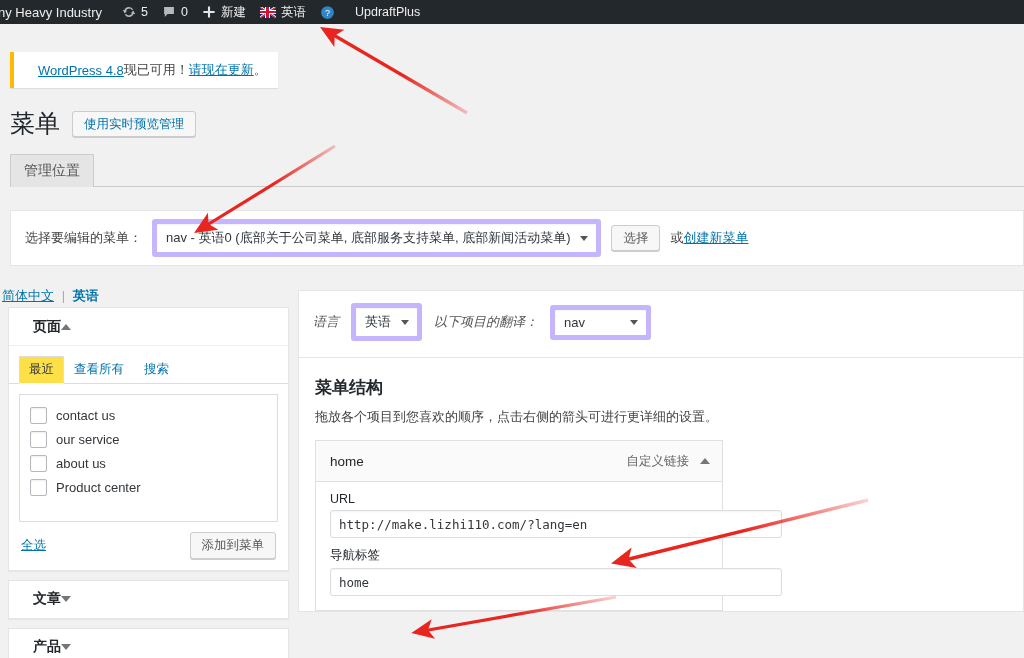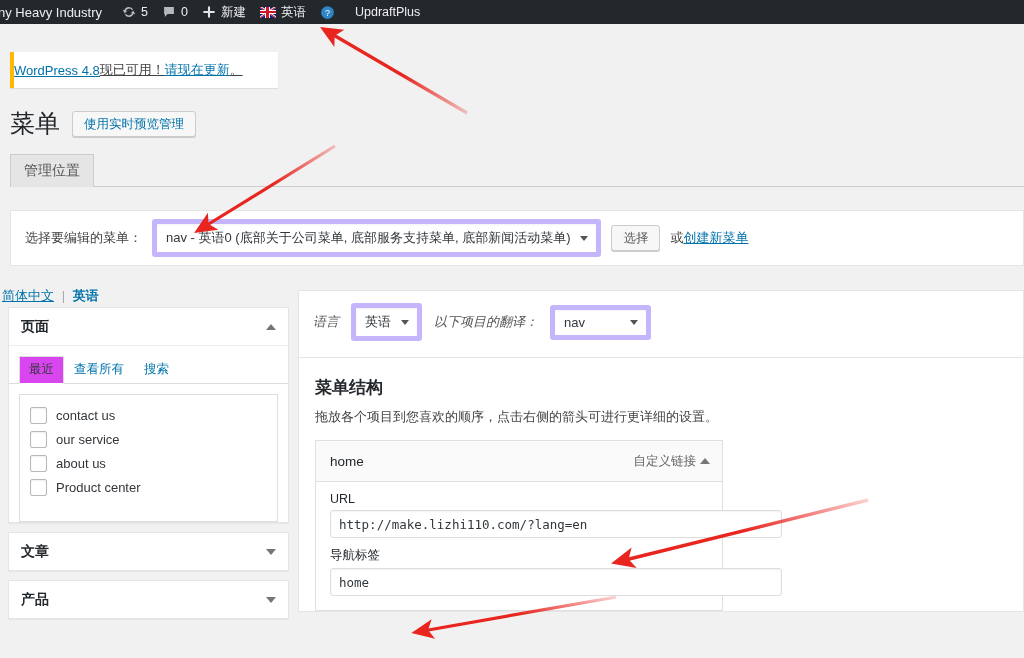--- a/index.html
+++ b/index.html
@@ -59,22 +59,22 @@
 
   
   .notice {
     position: absolute; left: 10px; top: 52px;
     width: 268px; height: 36px;
     background: #fff;
     border-left: 4px solid #ffb900;
     box-shadow: 0 1px 1px 0 rgba(0,0,0,.08);
     display: flex; align-items: center;
     box-sizing: border-box;
-    padding-left: 0;
-    font-size: 13px; color: #444; text-decoration: underline;
+    padding-left: 24px;
+    font-size: 13px; color: #444;
   }
 
   
   .page-title-row {
     position: absolute; left: 10px; top: 110px;
     display: flex; align-items: center; gap: 12px;
   }
   .page-title { font-size: 25px; font-weight: 400; color: #23282d; line-height: 1.1; }
   .btn {
     font-size: 12.5px; line-height: 1; padding: 6px 11px;
@@ -140,22 +140,22 @@
   .lang-links .divider { color: #aaa; margin: 0 4px; }
 
   
   .left-col { position: absolute; left: 8px; top: 307px; width: 281px; }
   .postbox {
     background: #fff; border: 1px solid #e5e5e5;
     box-shadow: 0 1px 1px rgba(0,0,0,.04);
     margin-bottom: 9px;
   }
   .postbox-head {
-    height: 37px; display: flex; align-items: center; justify-content: space-between;
-    padding: 0 12px; border-bottom: 1px solid #eee;
+    height: 37px; display: flex; align-items: center; 
+    padding: 0 24px; border-bottom: 1px solid #eee;
     background: #fff;
     cursor: pointer;
   }
   .postbox-head.collapsed { border-bottom: none; }
   .postbox-title { font-size: 14px; font-weight: 700; color: #23282d; }
   .tri {
     width: 0; height: 0;
     border-left: 5px solid transparent; border-right: 5px solid transparent;
   }
   .tri.up { border-bottom: 6px solid #72777c; }
@@ -166,21 +166,21 @@
     padding: 10px 10px 0 10px;
     border-bottom: 1px solid #ddd;
     font-size: 12.5px;
     background: #fff;
   }
   .inner-tab {
     padding: 5px 9px 6px; color: #0073aa; cursor: pointer; line-height: 1.2;
     border: 1px solid transparent; margin-bottom: -1px;
   }
   .inner-tab.active {
-    color: #32373c; background: #d946ef;
+    color: #32373c; background: #fde047;
     border: 1px solid #ddd; border-bottom: 1px solid #fff;
   }
   .cb-list {
     margin: 10px 10px 0 10px;
     border: 1px solid #ddd;
     height: 128px; overflow: hidden;
     padding: 8px 10px;
     box-sizing: border-box;
     background: #fff;
   }
@@ -227,21 +227,21 @@
   .ms-desc { font-size: 13px; color: #444; margin-bottom: 14px; }
 
   .menu-item { width: 406px; border: 1px solid #dfdfdf; background: #fdfdfd; }
   .menu-item-bar {
     height: 40px; display: flex; align-items: center; justify-content: space-between;
     padding: 0 12px 0 14px;
     background: #fafafa; border-bottom: 1px solid #dfdfdf;
     cursor: move;
   }
   .mi-title { font-size: 13.5px; color: #23282d; }
-  .mi-right { display: flex; align-items: center; gap: 4px; }
+  .mi-right { display: flex; align-items: center; gap: 11px; }
   .mi-type { font-size: 12.5px; color: #666; }
   .menu-item-body { padding: 10px 14px 14px; background: #fff; }
   .mi-field-label { font-size: 12.5px; color: #23282d; margin-bottom: 4px; }
   .mi-input { width: 452px; height: 28px; }
   .mono { font-family: "DejaVu Sans Mono", "Liberation Mono", monospace; font-size: 12.5px; }
 
   
   .arrows { position: absolute; left: 0; top: 0; width: 1024px; height: 658px; pointer-events: none; }
 </style>
 </head>
@@ -361,20 +361,24 @@
           <span>our service</span>
         </div>
         <div class="cb-row">
           <span class="cb"></span>
           <span>about us</span>
         </div>
         <div class="cb-row">
           <span class="cb"></span>
           <span>Product center</span>
         </div>
+      </div>
+      <div class="panel-actions">
+        <span class="link">全选</span>
+        <span class="btn btn-secondary">添加到菜单</span>
       </div>
     </div>
 
     <div class="postbox">
       <div class="postbox-head collapsed">
         <span class="postbox-title">文章</span>
         <span class="tri down"></span>
       </div>
     </div>
 

